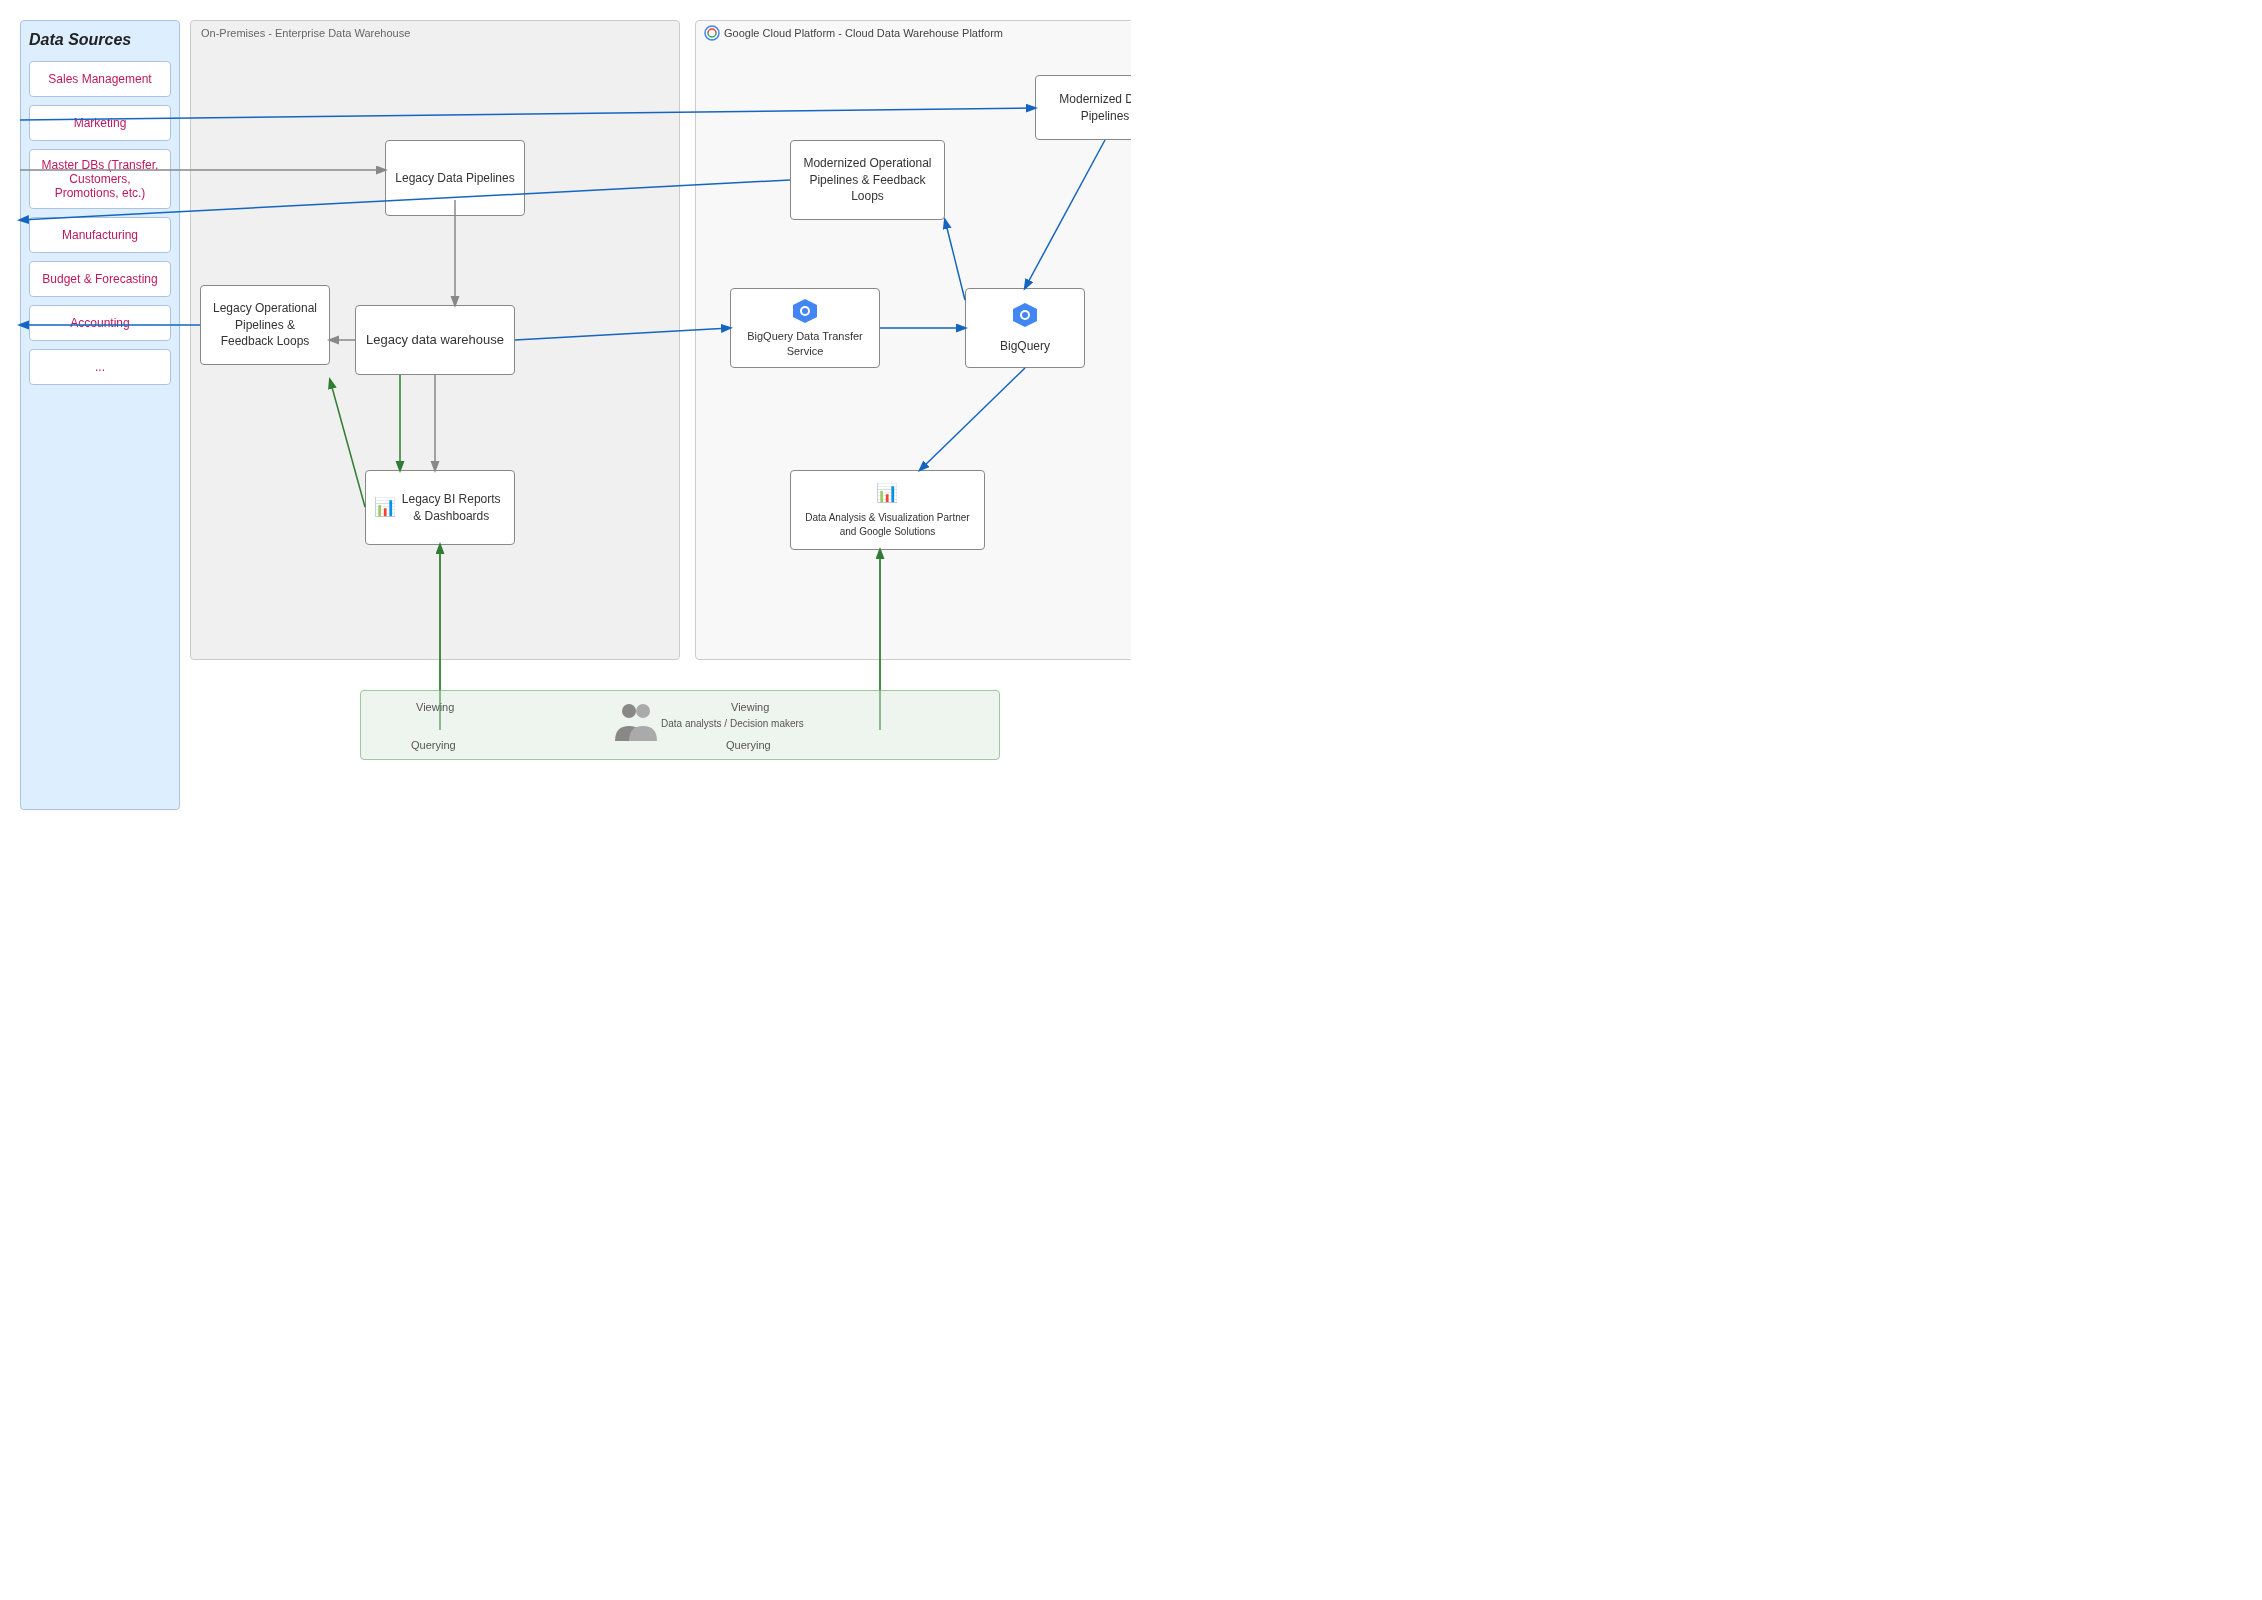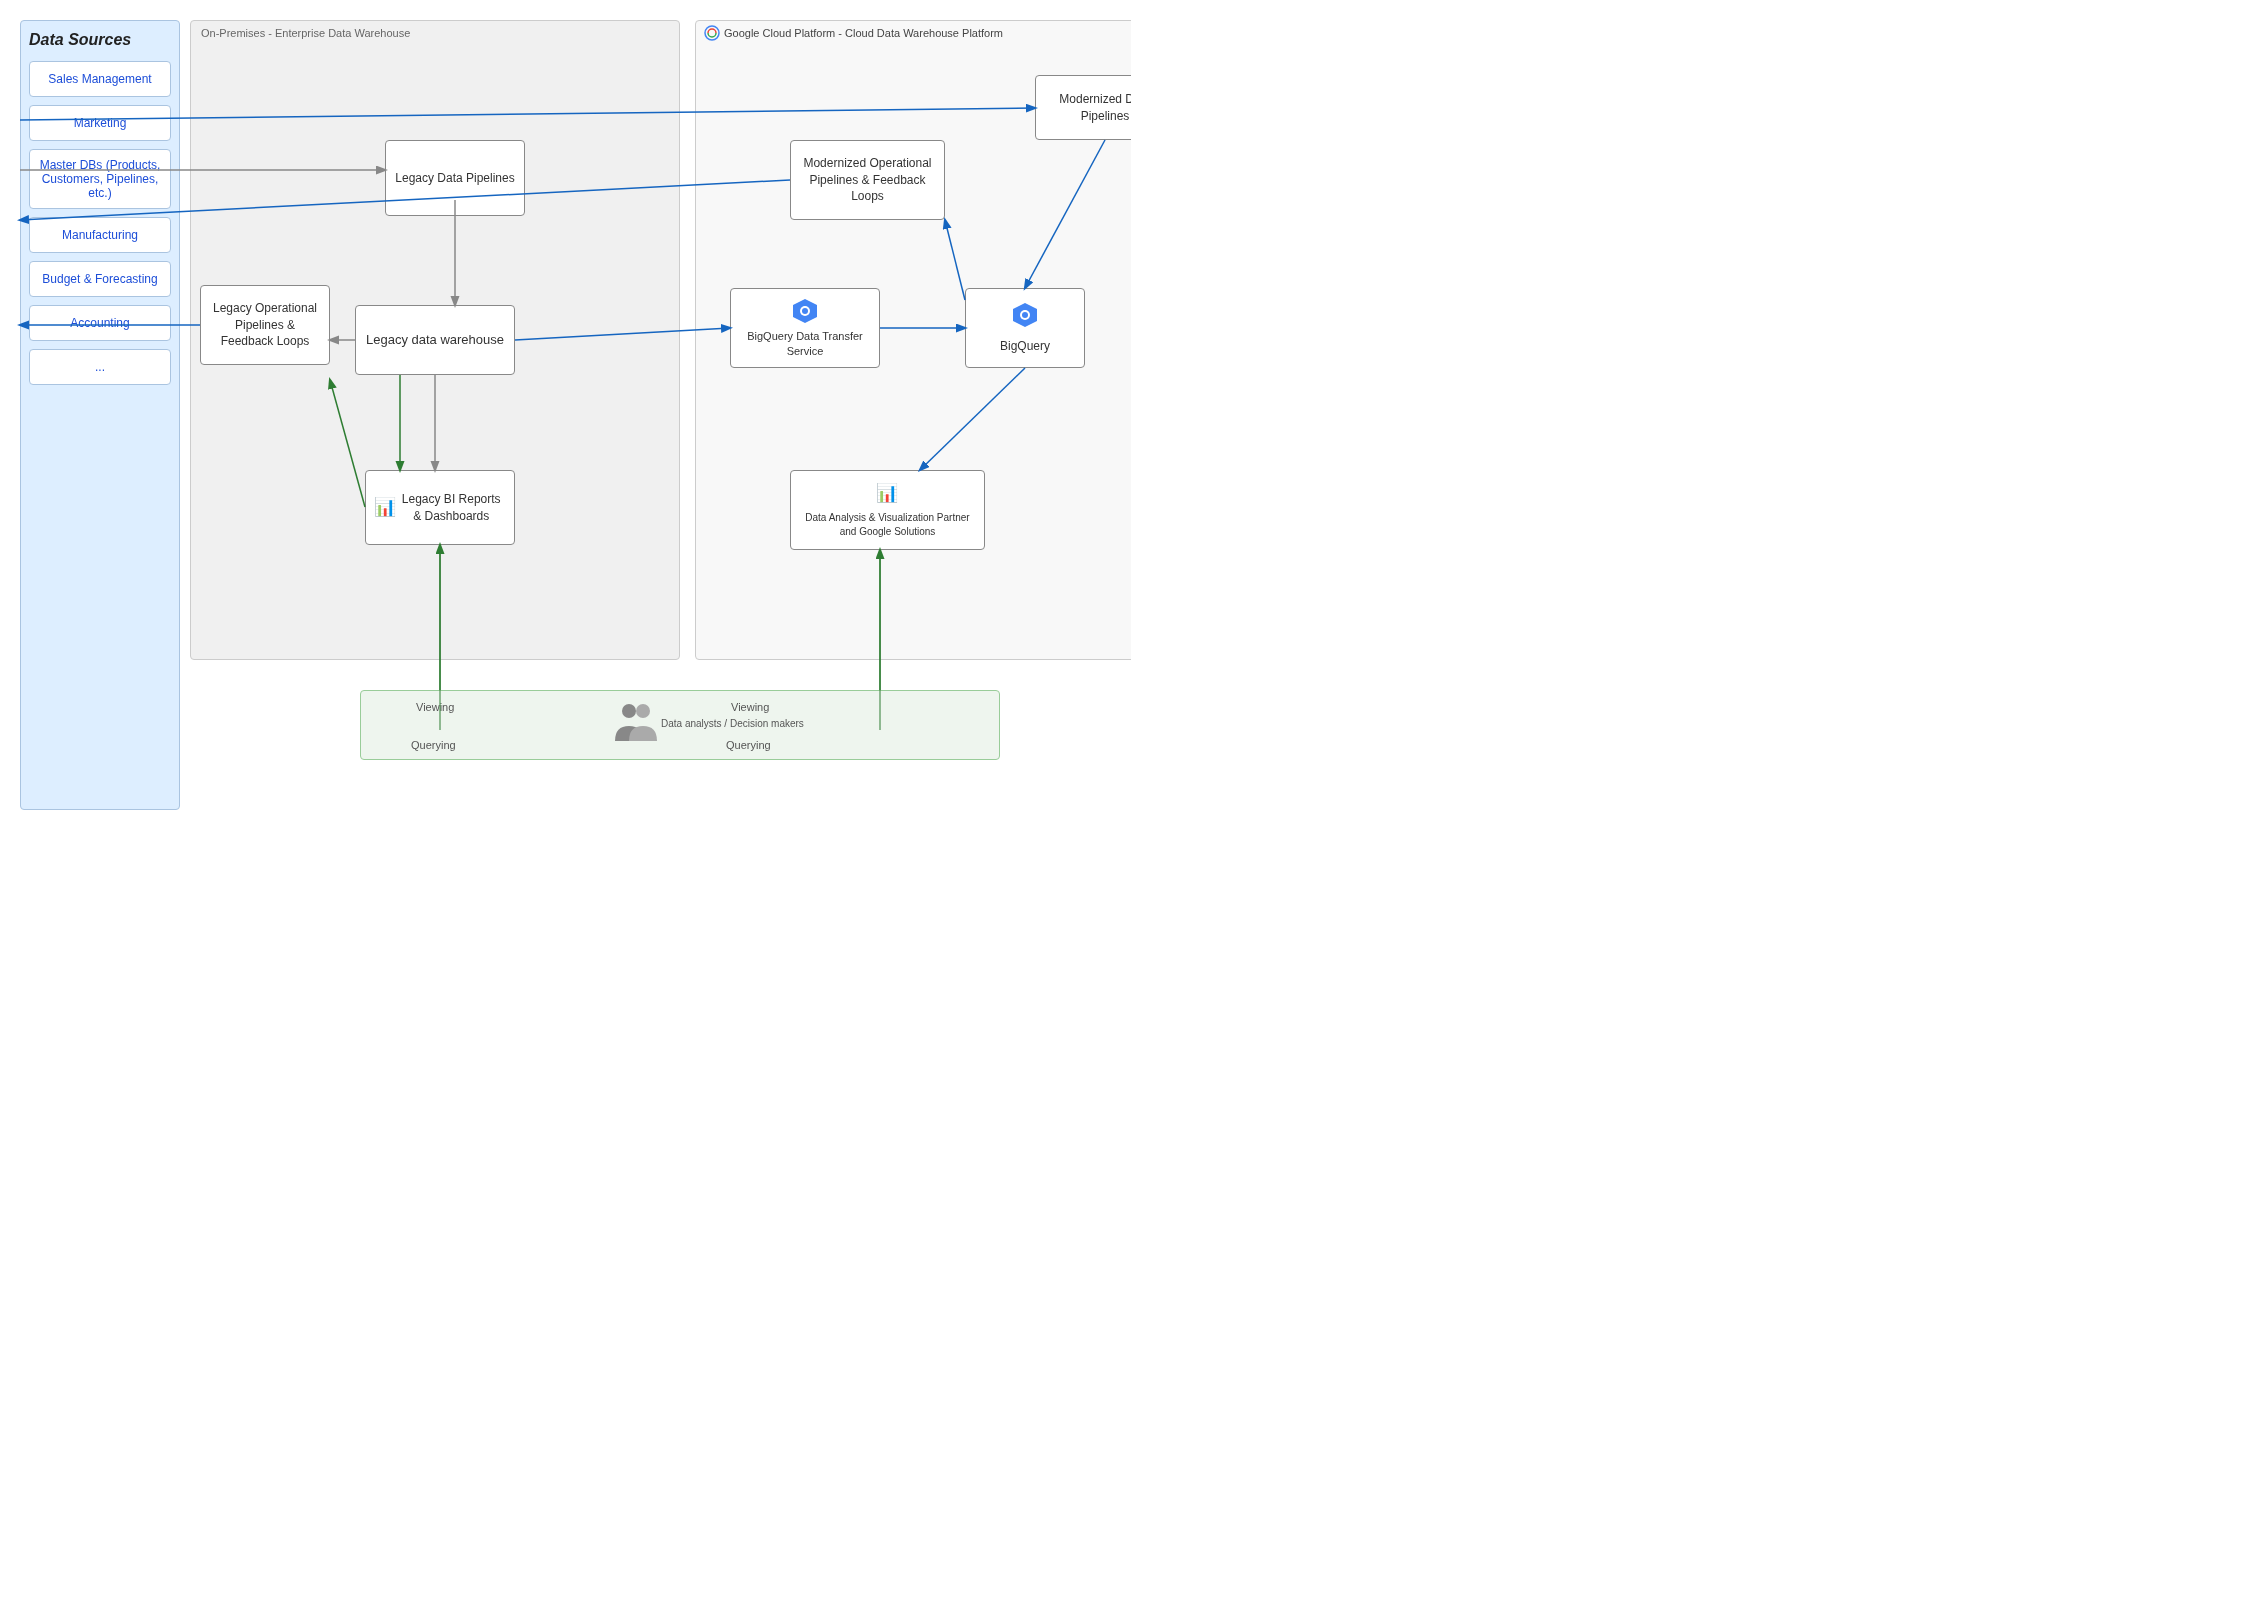--- a/index.html
+++ b/index.html
@@ -38,21 +38,21 @@
       text-align: left;
       font-style: italic;
     }
     .source-box {
       background: #fff;
       border: 1px solid #aac4e0;
       border-radius: 4px;
       padding: 8px 6px;
       font-size: 12px;
       text-align: center;
-      color: #1d4ed8;
+      color: #be185d;
       min-height: 36px;
       display: flex;
       align-items: center;
       justify-content: center;
     }
 
     
     .on-premises-area {
       position: absolute;
       left: 0;
@@ -131,21 +131,21 @@
   </style>
 </head>
 <body>
 
 <div class="diagram-container">
 
   <div class="data-sources-panel">
     <div class="data-sources-title">Data Sources</div>
     <div class="source-box">Sales Management</div>
     <div class="source-box">Marketing</div>
-    <div class="source-box">Master DBs (Products, Customers, Pipelines, etc.)</div>
+    <div class="source-box">Master DBs (Transfer, Customers, Promotions, etc.)</div>
     <div class="source-box">Manufacturing</div>
     <div class="source-box">Budget &amp; Forecasting</div>
     <div class="source-box">Accounting</div>
     <div class="source-box">...</div>
   </div>
 
   <div style="flex:1; position:relative; height: 790px; padding-left: 20px;">
 
     <div class="on-premises-area">
       <span class="area-label">On-Premises - Enterprise Data Warehouse</span>

